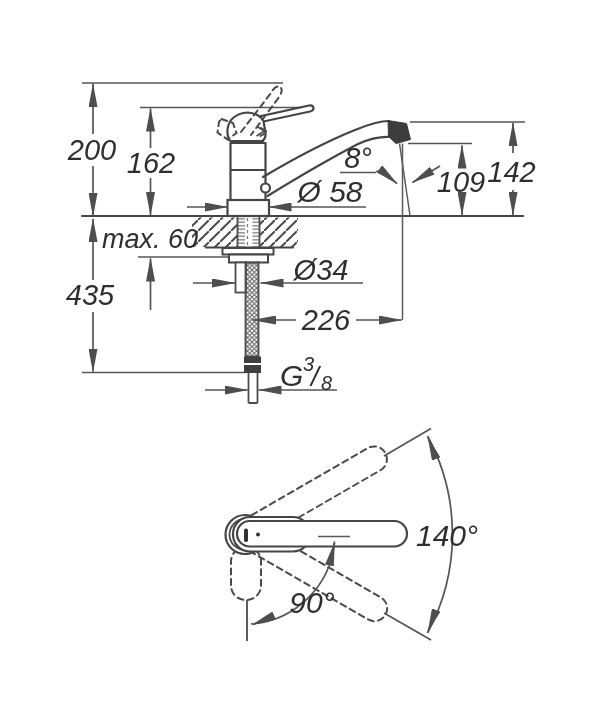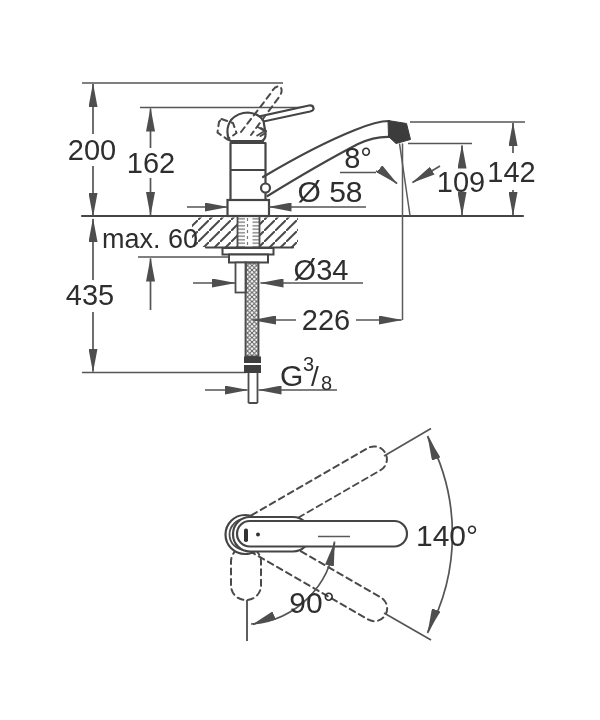--- a/index.html
+++ b/index.html
@@ -1,17 +1,17 @@
 <!DOCTYPE html>
 <html><head>
 <meta charset="utf-8">
 <style>
   html,body{margin:0;padding:0;background:#ffffff;}
   .page{width:600px;height:720px;background:#ffffff;position:relative;overflow:hidden;
-        font-family:"Liberation Sans", sans-serif;}
+        font-family:"Liberation Sans", sans-serif;font-style:italic;}
   svg{display:block;}
   text{fill:#2e2e2e;font-family:"Liberation Sans", sans-serif;}
   .dimtxt{font-size:29px;}
   .dimtxt-sm{font-size:27px;}
   .dimtxt-lg{font-size:30px;}
   .obj{stroke:#454545;stroke-width:2.2;fill:none;stroke-linecap:round;stroke-linejoin:round;}
   .objthin{stroke:#4c4c4c;stroke-width:1.8;fill:none;}
   .dim{stroke:#555555;stroke-width:1.7;fill:none;stroke-linecap:butt;}
   .dimthin{stroke:#5a5a5a;stroke-width:1.5;fill:none;}
   .dashed{stroke:#4a4a4a;stroke-width:2;fill:none;stroke-dasharray:6 4.5;stroke-linecap:round;}

